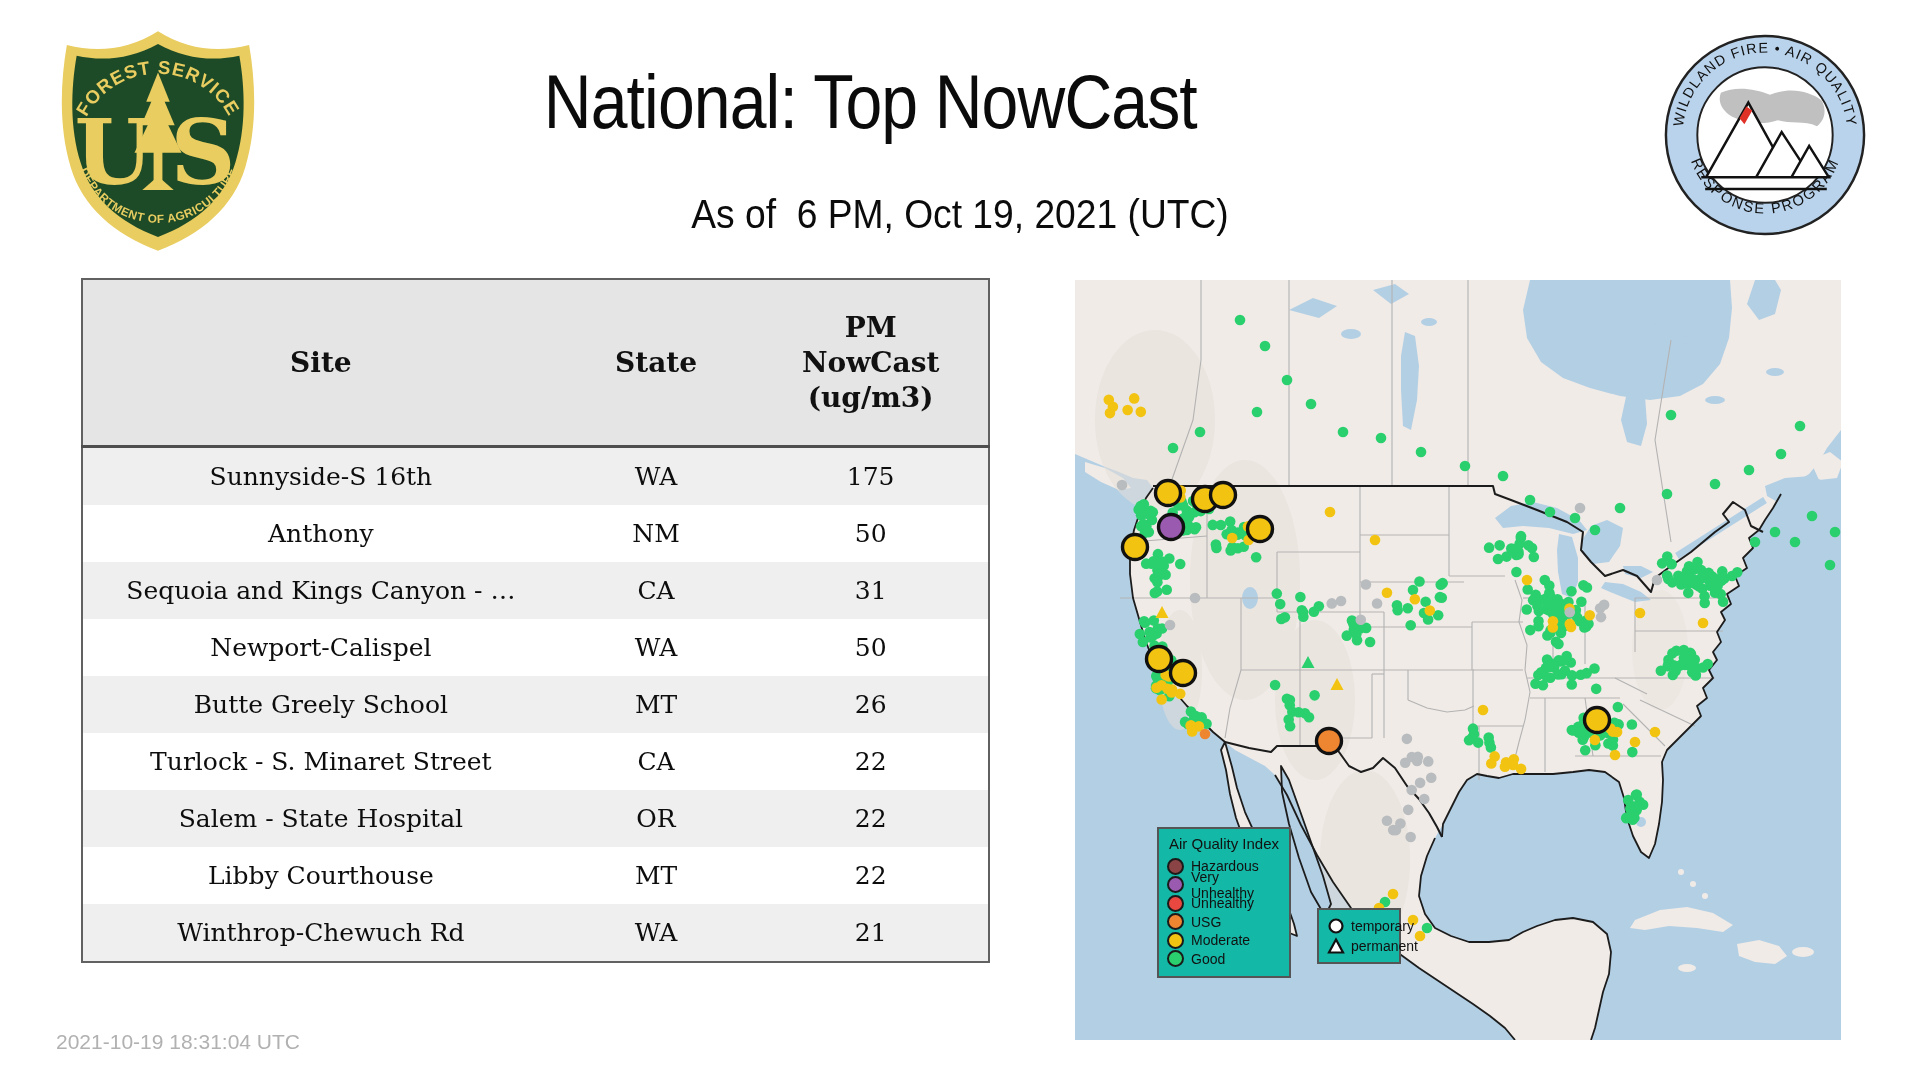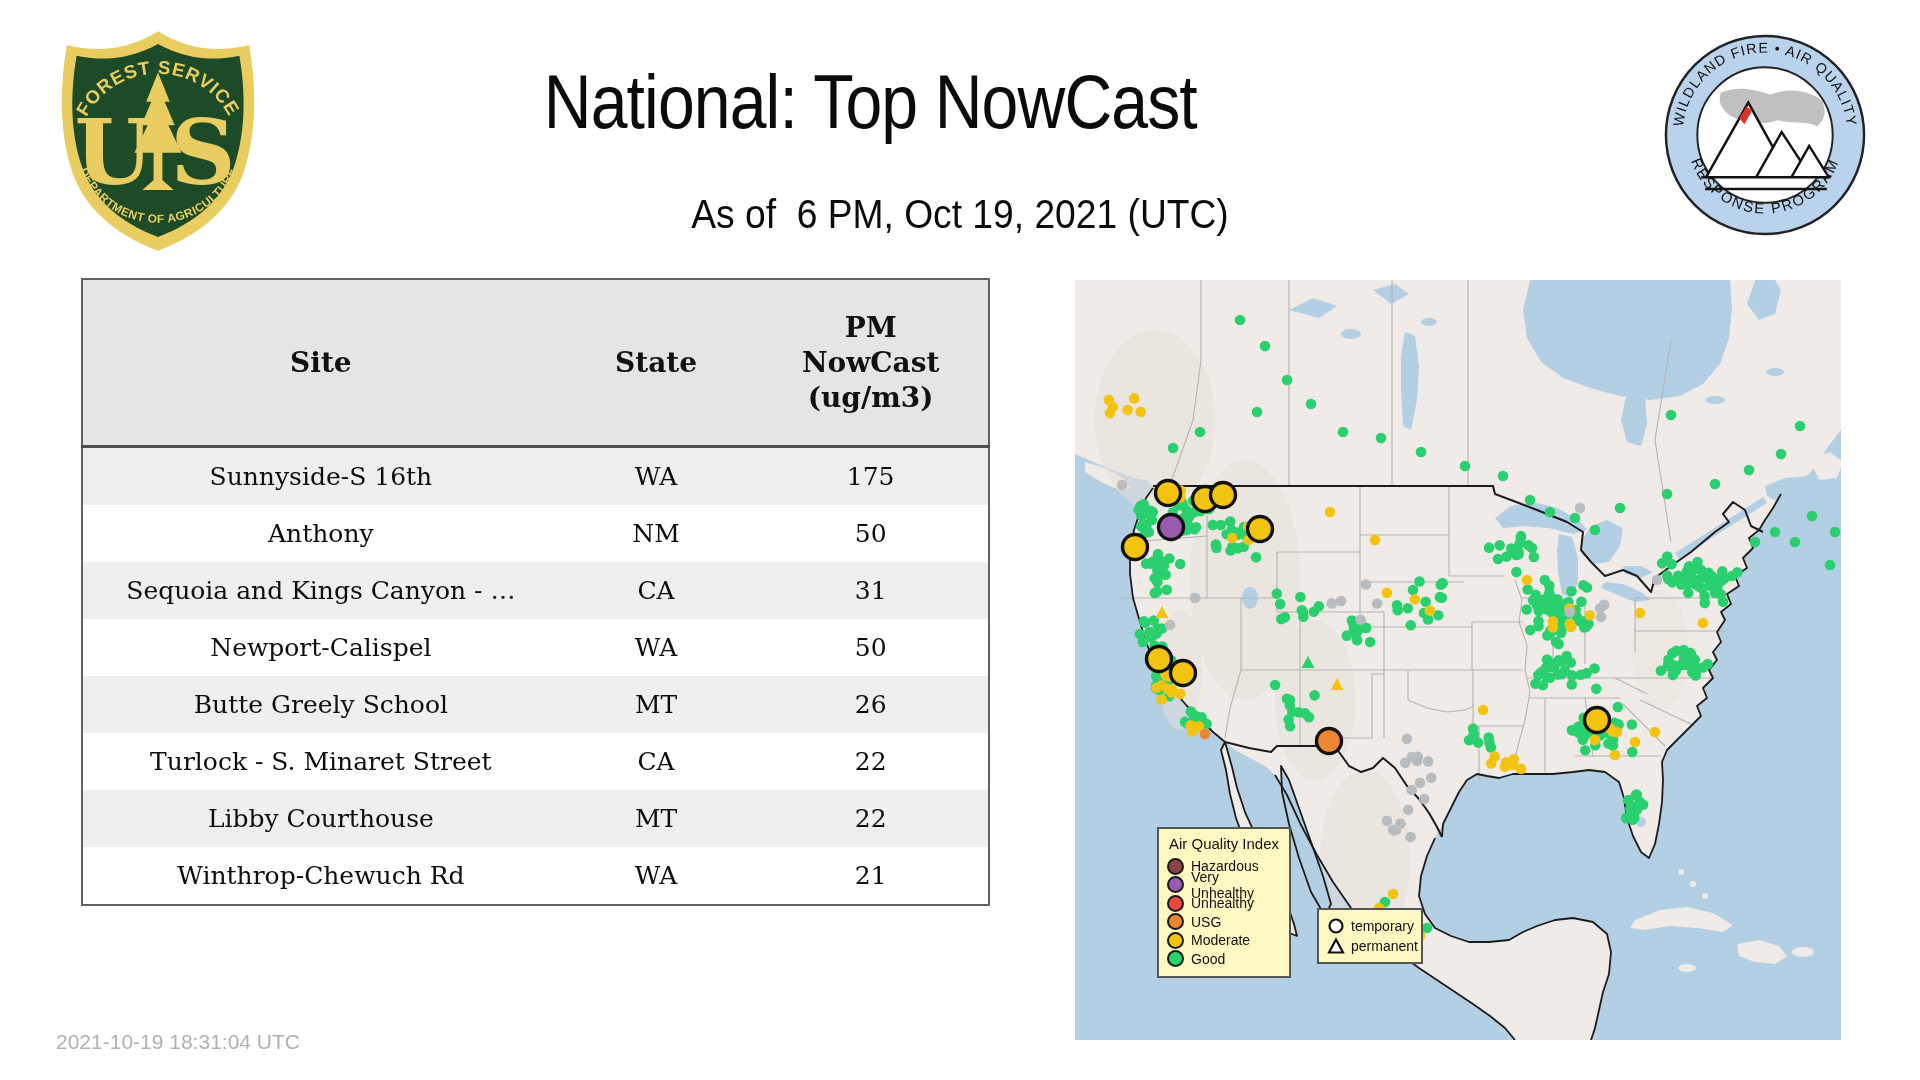--- a/index.html
+++ b/index.html
@@ -27,28 +27,28 @@
   #nowcast-table col.c-site{width:478px;}
   #nowcast-table col.c-state{width:195px;}
   #nowcast-table col.c-val{width:236px;}
 
   
   #timestamp{left:56px;top:1030px;font-size:21px;color:#b1b1b1;}
 
   
   #map-wrap{left:1075px;top:280px;width:766px;height:760px;}
   #map-svg{position:absolute;left:0;top:0;}
-  .legend-box{position:absolute;background:#fef9c3;border:2px solid #555;
+  .legend-box{position:absolute;background:#14b8a6;border:2px solid #555;
       font-size:14px;color:#111;box-sizing:border-box;}
   #aqi-legend{left:82px;top:547px;width:134px;padding:6px 8px 8px 8px;}
   #aqi-legend .lg-title{text-align:center;font-size:15px;margin-bottom:5px;}
   .lg-row{display:flex;align-items:center;height:18.5px;}
   .lg-swatch{width:13px;height:13px;border-radius:50%;border:2.5px solid #1a1a1a;
       margin-right:7px;flex:0 0 auto;}
-  #type-legend{left:242px;top:628px;width:106px;padding:6px 8px;}
+  #type-legend{left:242px;top:628px;width:84px;padding:6px 8px;}
   .type-row{display:flex;align-items:center;height:20px;}
   .type-row svg{margin-right:6px;flex:0 0 auto;}
 
   
   #fs-logo{left:60px;top:26px;}
   #program-logo{left:1662px;top:32px;}
 </style>
 </head>
 <body>
 
@@ -151,20 +151,25 @@
       <td>50</td>
     </tr>
       <tr>
       <td>Butte Greely School</td>
       <td>MT</td>
       <td>26</td>
     </tr>
       <tr>
       <td>Turlock - S. Minaret Street</td>
       <td>CA</td>
+      <td>22</td>
+    </tr>
+      <tr>
+      <td>Salem - State Hospital</td>
+      <td>OR</td>
       <td>22</td>
     </tr>
       <tr>
       <td>Libby Courthouse</td>
       <td>MT</td>
       <td>22</td>
     </tr>
       <tr>
       <td>Winthrop-Chewuch Rd</td>
       <td>WA</td>

